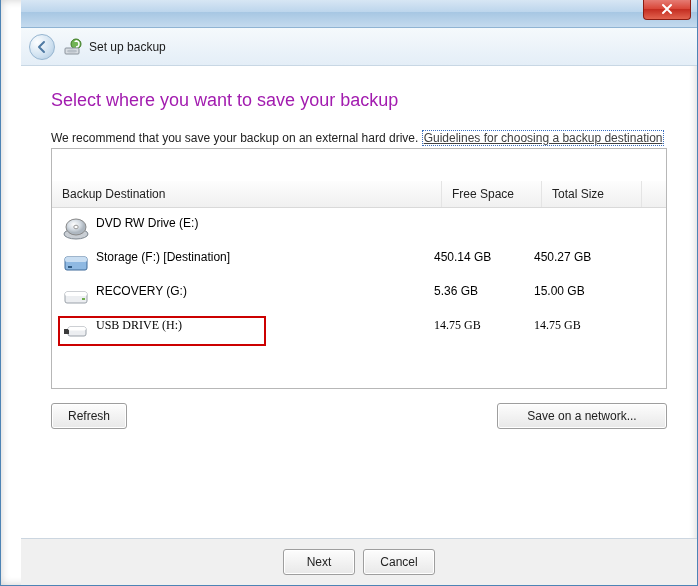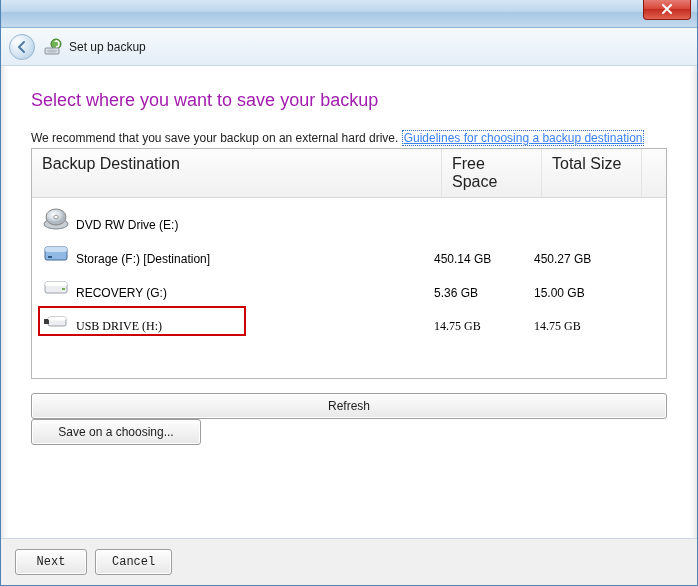--- a/index.html
+++ b/index.html
@@ -5,21 +5,21 @@
   * { box-sizing: border-box; }
   html, body { margin: 0; padding: 0; font-family: "Segoe UI", Tahoma, sans-serif; font-size: 12px; }
   body { background: #e8f0f7; width: 698px; height: 586px; position: relative; overflow: hidden; }
 
   .window {
     position: absolute; top: 0; left: 0; width: 698px; height: 586px;
     background: #fff;
     border: 1px solid #4e84b5;
     border-top: none;
     box-shadow: 0 0 8px rgba(0,0,0,.2) inset;
-    display: flex; flex-direction: column;
+    display: flex; flex-direction: column; padding-left: 20px;
   }
 
   .titlebar {
     height: 28px;
     background: linear-gradient(#d7e6f4, #bcd5ec 45%, #a7c7e3 46%, #c4daee);
     border-bottom: 1px solid #8fb3d3;
     position: relative;
   }
   .close-btn {
     position: absolute; right: 6px; top: 0; width: 48px; height: 20px;
@@ -55,49 +55,49 @@
     flex: 1 1 auto;
     padding: 24px 30px 0 30px;
     overflow: hidden;
   }
   .page-heading {
     font-size: 18px; color: #a21caf; font-weight: normal;
     margin: 0 0 18px 0;
   }
   .recommend { color: #222; font-size: 12px; line-height: 1.6; }
   .recommend a {
-    color: #3b82f6; text-decoration: underline;
+    color: #404040; text-decoration: underline;
     border: 1px dotted #3a6fbf; padding: 0 1px; margin-top: 18px;
   }
   .save-label { margin: 18px 0 4px 0; color: #222; }
 
   .drive-table {
     border: 1px solid #b7b7b7;
     background: #fff;
     width: 100%;
   }
   .drive-header {
     display: flex;
     border-bottom: 1px solid #d9d9d9;
     background: linear-gradient(#fdfdfd, #f0f0f0);
-    font-size: 16px; color: #222;
+    font-size: 12px; color: #222; margin-top: 32px;
   }
   .drive-header > div {
     padding: 6px 10px;
     border-right: 1px solid #e4e4e4;
   }
   .drive-header > div:last-child { border-right: none; }
   .col-dest { flex: 1 1 auto; }
   .col-free { width: 100px; }
   .col-size { width: 100px; }
   .col-end  { width: 24px; }
 
   .drive-body { padding: 4px 0 40px 0; }
   .drive-row {
-    display: flex; align-items: flex-end;
+    display: flex; align-items: flex-start;
     padding: 4px 8px;
   }
   .drive-row .icon-cell { width: 32px; height: 26px; display: flex; align-items: center; justify-content: center; }
   .drive-row .name-cell { flex: 1 1 auto; padding-left: 4px; }
   .drive-row .free-cell { width: 100px; }
   .drive-row .size-cell { width: 100px; }
   .drive-row .end-cell  { width: 24px; }
   .drive-row.highlight .icon-cell,
   .drive-row.highlight .name-cell { outline: 2px solid #cc0000; outline-offset: -1px; }
   .drive-row.highlight { position: relative; font-family: Liberation Serif, serif; }
@@ -115,29 +115,28 @@
     border-radius: 3px;
     padding: 5px 16px;
     color: #222;
     box-shadow: 0 0 0 1px #fff inset;
     cursor: pointer;
   }
 
   .mid-row {
     display: flex; justify-content: space-between;
     margin-top: 14px;
-    flex-direction: column;
   }
   .save-net { width: 170px; }
 
   .footer {
     border-top: 1px solid #ccd6e0;
     background: #f0f0f0;
     padding: 10px 14px;
-    display: flex; justify-content: flex-start; gap: 8px; font-family: Liberation Mono, monospace;
+    display: flex; justify-content: center; gap: 8px;
   }
   .footer .btn { min-width: 72px; }
 
   .dvd-icon, .hdd-icon, .ext-icon, .usb-icon { width: 28px; }
 </style>
 </head>
 <body>
 
 <div class="window">
 
@@ -240,21 +239,21 @@
             <div class="name-cell">USB DRIVE (H:)</div>
             <div class="free-cell">14.75 GB</div>
             <div class="size-cell">14.75 GB</div>
             <div class="end-cell"></div>
           </div>
         </div>
     </div>
 
     <div class="mid-row">
       <button class="btn">Refresh</button>
-      <button class="btn save-net">Save on a choosing...</button>
+      <button class="btn save-net">Save on a network...</button>
     </div>
   </div>
 
   <div class="footer">
     <button class="btn">Next</button>
     <button class="btn">Cancel</button>
   </div>
 
 </div>
 

